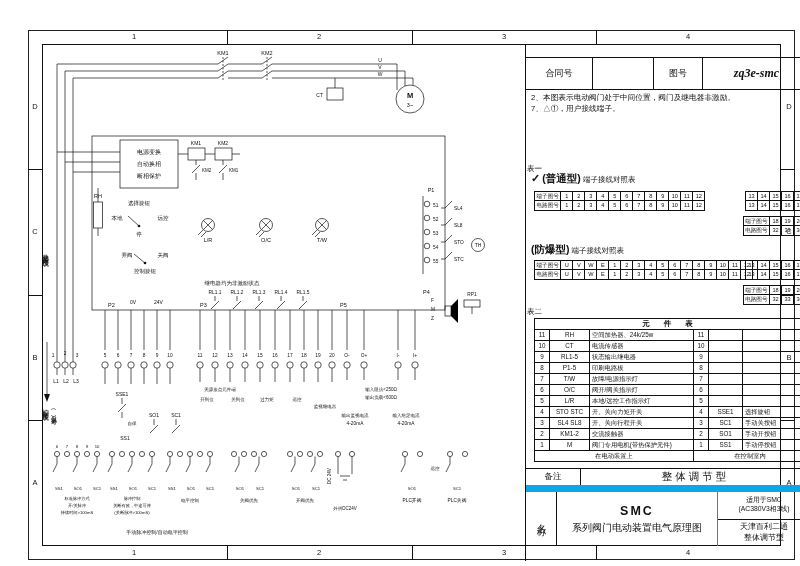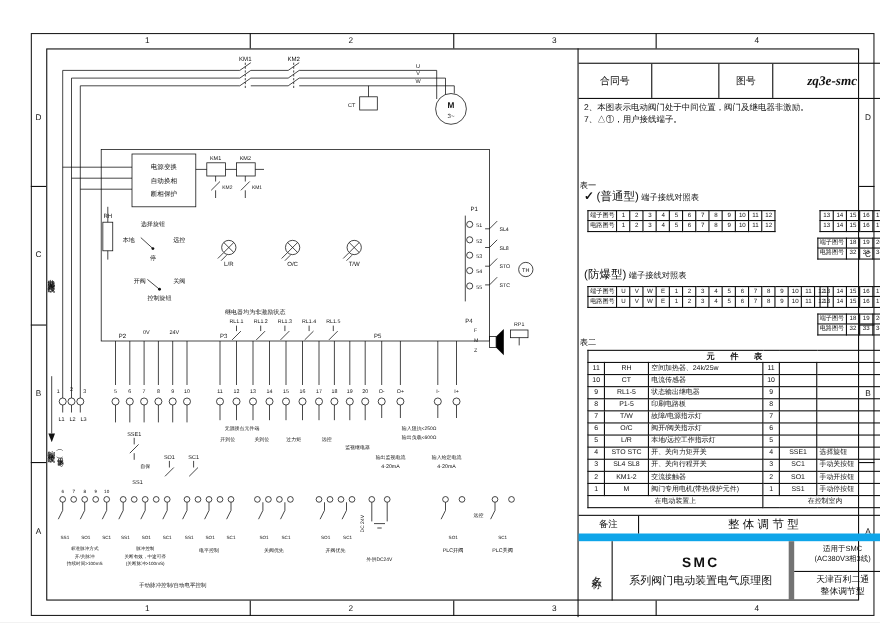--- a/index.html
+++ b/index.html
@@ -17,35 +17,35 @@
   .vlab{position:absolute;writing-mode:vertical-rl;font-size:6.8px;letter-spacing:1px;color:#111}
   
   .rp{position:absolute;left:525px;top:44px;width:284px;height:517px;border-left:1.2px solid #111;box-sizing:border-box}
   .contract{position:absolute;left:0;top:13px;width:284px;height:33px;border-top:1px solid #111;border-bottom:1px solid #111;display:flex;box-sizing:border-box}
   .c-cell{border-right:1px solid #111;display:flex;align-items:center;justify-content:center;font-size:9px}
   .c1{width:66px}.c2{width:60px}.c3{width:48px}
   .dno{flex:1;border-right:none;font-size:12px;font-weight:bold;font-style:italic;font-family:"Liberation Serif",serif}
   .notes{position:absolute;left:5px;top:49px;width:275px;font-size:7.7px;line-height:1.42}
   .t1-label,.t2-label{position:absolute;left:1px;font-size:7.5px}
   .t-head{position:absolute;left:5px;font-size:7.5px;white-space:nowrap}
-  .t-head .type{font-size:10.5px;font-weight:normal}
+  .t-head .type{font-size:10.5px;font-weight:bold}
   .t-head .check{font-size:11px;font-weight:bold}
   .tt{position:absolute;border-collapse:collapse;font-size:5.6px}
   .tt td{border:0.8px solid #111;text-align:center;padding:1px 1.5px;line-height:1.15;min-width:8px;white-space:nowrap}
   .comp{position:absolute;left:8px;top:274px;width:272px;border-collapse:collapse;table-layout:fixed;font-size:6.3px}
   .comp th,.comp td{border:0.8px solid #111;padding:0 2px;height:11px;line-height:1.05;overflow:hidden;white-space:nowrap;text-align:center;font-weight:normal;box-sizing:border-box}
   .comp thead th{font-size:7.5px;letter-spacing:6px;font-weight:bold}
   .comp td:nth-child(3),.comp td:nth-child(6){text-align:left}
   .remark{position:absolute;left:0;top:424px;width:284px;height:24px;border-top:1px solid #111;border-bottom:7px solid #0ea5e9;display:flex;box-sizing:border-box}
   .remark .lab{width:54px;border-right:1px solid #111;display:flex;align-items:center;justify-content:center;font-size:8.5px}
   .remark .val{flex:1;display:flex;align-items:center;justify-content:center;font-size:10.5px;letter-spacing:3px;font-weight:normal}
   .tb{position:absolute;left:0;top:448px;width:284px;height:54px;display:flex;box-sizing:border-box}
   .tb .ncell{width:30px;border-right:1px solid #111;display:flex;align-items:center;justify-content:center}
   .tb .ncell div{writing-mode:vertical-lr;font-size:9.5px;letter-spacing:3px}
-  .tb .mid{width:160px;border-right:5px solid #737373;display:flex;flex-direction:column;align-items:center;justify-content:center;gap:3px}
+  .tb .mid{width:160px;border-right:1px solid #737373;display:flex;flex-direction:column;align-items:center;justify-content:center;gap:3px}
   .product{font-size:12.5px;font-weight:bold;letter-spacing:2px}
   .subtitle{font-size:10px}
   .tb .rcol{flex:1;display:flex;flex-direction:column}
   .tb .rtop{flex:1;border-bottom:1px solid #111;display:flex;flex-direction:column;align-items:center;justify-content:center;font-size:6.8px;line-height:1.3}
   .tb .rbot{flex:1;display:flex;flex-direction:column;align-items:center;justify-content:center;font-size:8px;line-height:1.3}
 </style>
 </head>
 <body>
 
 <div id="sheet">

